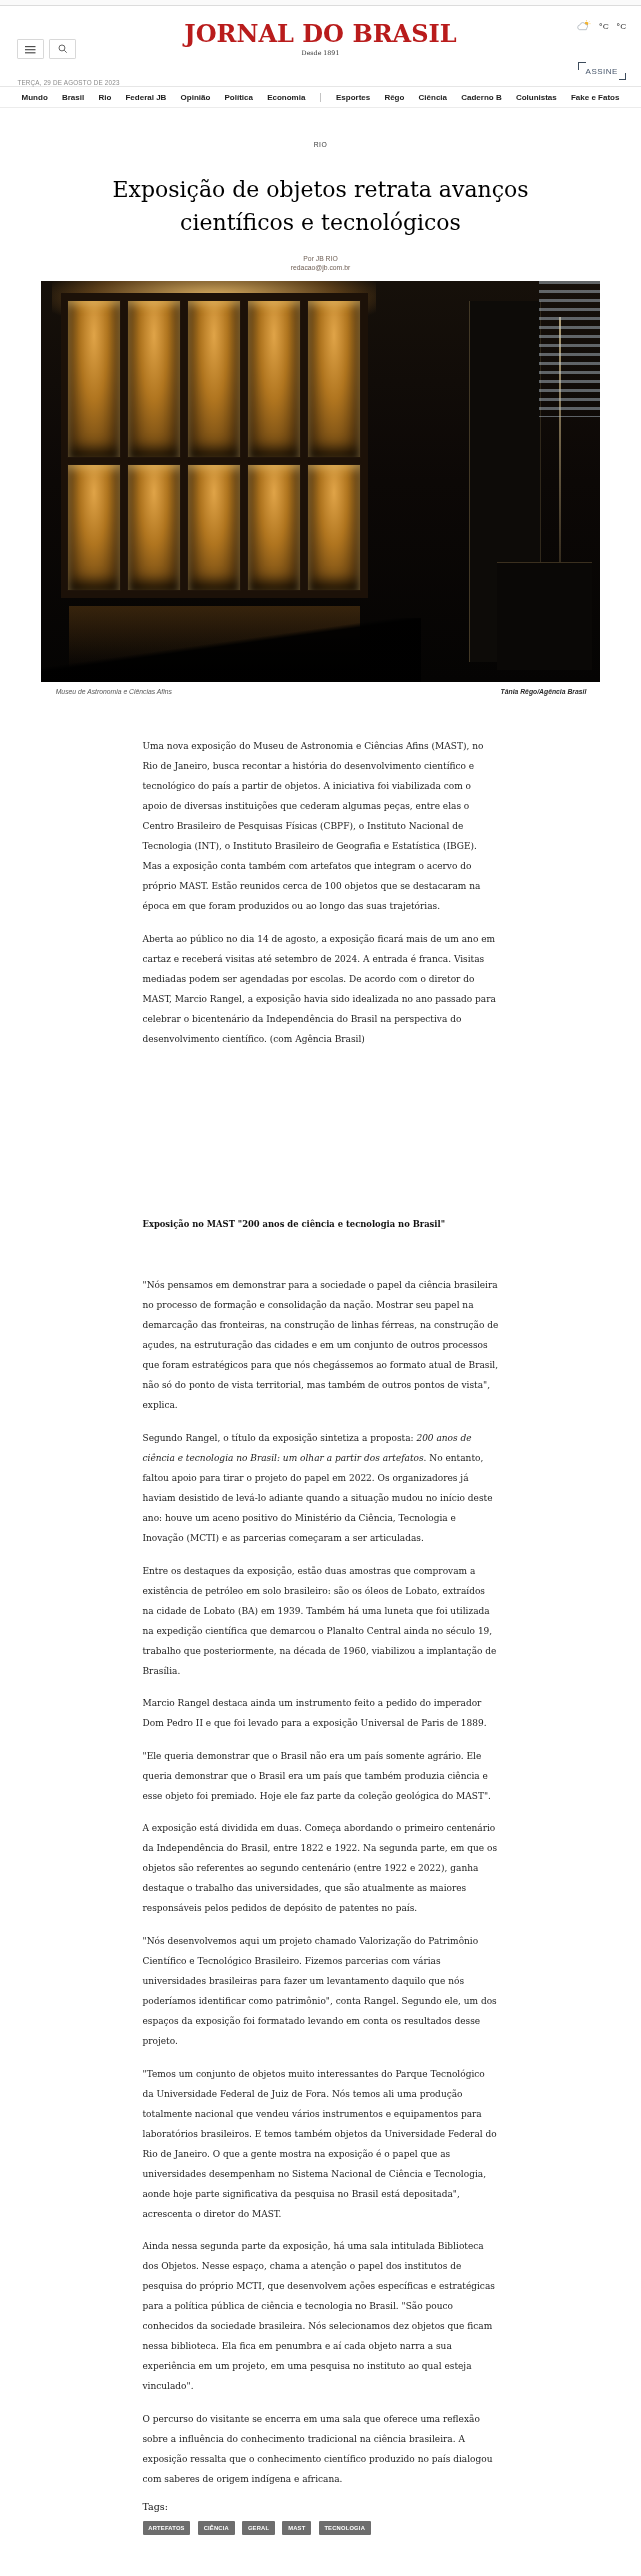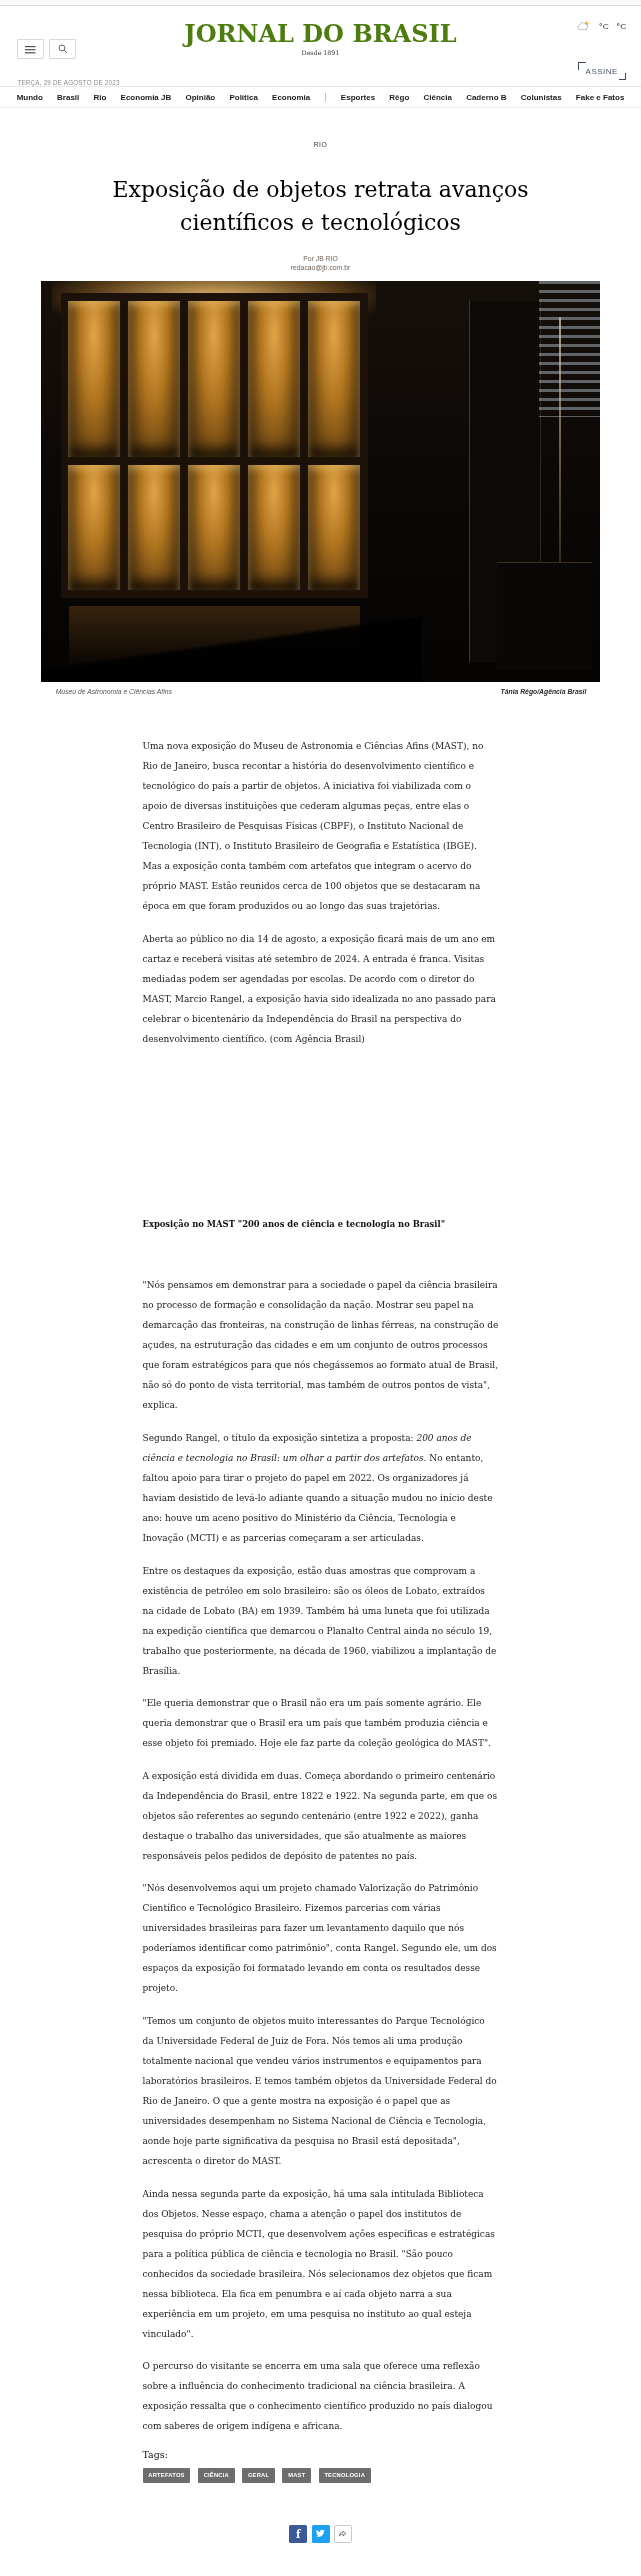--- a/index.html
+++ b/index.html
@@ -10,21 +10,21 @@
   .topbar { height:6.3px; background:#fafafa; border-bottom:0.5px solid #dcdcdc; }
 
   
   header { position:relative; }
   .hdr-inner { position:relative; height:80px; }
   .hdr-left { position:absolute; left:17px; top:33px; display:flex; gap:5.3px; }
   .icon-btn { width:27px; height:20px; background:#fff; border:0.5px solid #d8d8d8; border-radius:1.1px;
               display:flex; align-items:center; justify-content:center; cursor:pointer; }
   .hdr-center { text-align:center; padding-top:14.7px; }
   .logo { font-family:"DejaVu Serif","Liberation Serif",serif; font-weight:bold; font-size:24px;
-          letter-spacing:0px; color:#4d7c0f; line-height:1.1; }
+          letter-spacing:0px; color:#b91c1c; line-height:1.1; }
   .tagline { font-family:"DejaVu Serif","Liberation Serif",serif; font-size:6.3px; color:#333; margin-top:1.6px; }
   .hdr-right { position:absolute; right:14.7px; top:13.7px; text-align:right; }
   .weather { display:flex; align-items:center; gap:7.4px; justify-content:flex-end; }
   .weather .unit { font-family:"DejaVu Serif","Liberation Serif",serif; font-size:8px; color:#333; }
   .assine { position:relative; display:inline-block; margin-top:29px; padding:4.7px 8.4px 4.7px 7.4px;
             font-size:8px; letter-spacing:0.5px; color:#47566b; cursor:pointer; }
   .assine::before { content:""; position:absolute; left:0; top:0; width:6.8px; height:6.8px;
                     border-left:1.1px solid #3d4c5c; border-top:1.1px solid #3d4c5c; }
   .assine::after  { content:""; position:absolute; right:0; bottom:0; width:6.8px; height:6.8px;
                     border-right:1.1px solid #3d4c5c; border-bottom:1.1px solid #3d4c5c; }
@@ -146,21 +146,21 @@
         <span class="unit">°C</span>
       </div>
       <span class="assine">ASSINE</span>
     </div>
     <div class="date-row">TERÇA, 29 DE AGOSTO DE 2023</div>
   </div>
   <nav class="main-nav">
       <a class="nav-item">Mundo</a>
       <a class="nav-item">Brasil</a>
       <a class="nav-item">Rio</a>
-      <a class="nav-item">Economia JB</a>
+      <a class="nav-item">Federal JB</a>
       <a class="nav-item">Opinião</a>
       <a class="nav-item">Política</a>
       <a class="nav-item">Economia</a>
       <span class="nav-sep">|</span>
       <a class="nav-item">Esportes</a>
       <a class="nav-item">Rêgo</a>
       <a class="nav-item">Ciência</a>
       <a class="nav-item">Caderno B</a>
       <a class="nav-item">Colunistas</a>
       <a class="nav-item">Fake e Fatos</a>
@@ -206,20 +206,21 @@
       <p>Aberta ao público no dia 14 de agosto, a exposição ficará mais de um ano em cartaz e receberá visitas até setembro de 2024. A entrada é franca. Visitas mediadas podem ser agendadas por escolas. De acordo com o diretor do MAST, Marcio Rangel, a exposição havia sido idealizada no ano passado para celebrar o bicentenário da Independência do Brasil na perspectiva do desenvolvimento científico. (com Agência Brasil)</p>
     </div>
 
   <div class="embed-gap"></div>
   <div class="embed-caption">Exposição no MAST "200 anos de ciência e tecnologia no Brasil"</div>
 
   <div class="article-body rest">
       <p>"Nós pensamos em demonstrar para a sociedade o papel da ciência brasileira no processo de formação e consolidação da nação. Mostrar seu papel na demarcação das fronteiras, na construção de linhas férreas, na construção de açudes, na estruturação das cidades e em um conjunto de outros processos que foram estratégicos para que nós chegássemos ao formato atual de Brasil, não só do ponto de vista territorial, mas também de outros pontos de vista", explica.</p>
       <p>Segundo Rangel, o título da exposição sintetiza a proposta: <i>200 anos de ciência e tecnologia no Brasil: um olhar a partir dos artefatos</i>. No entanto, faltou apoio para tirar o projeto do papel em 2022. Os organizadores já haviam desistido de levá-lo adiante quando a situação mudou no início deste ano: houve um aceno positivo do Ministério da Ciência, Tecnologia e Inovação (MCTI) e as parcerias começaram a ser articuladas.</p>
       <p>Entre os destaques da exposição, estão duas amostras que comprovam a existência de petróleo em solo brasileiro: são os óleos de Lobato, extraídos na cidade de Lobato (BA) em 1939. Também há uma luneta que foi utilizada na expedição científica que demarcou o Planalto Central ainda no século 19, trabalho que posteriormente, na década de 1960, viabilizou a implantação de Brasília.</p>
+      <p>Marcio Rangel destaca ainda um instrumento feito a pedido do imperador Dom Pedro II e que foi levado para a exposição Universal de Paris de 1889.</p>
       <p>"Ele queria demonstrar que o Brasil não era um país somente agrário. Ele queria demonstrar que o Brasil era um país que também produzia ciência e esse objeto foi premiado. Hoje ele faz parte da coleção geológica do MAST".</p>
       <p>A exposição está dividida em duas. Começa abordando o primeiro centenário da Independência do Brasil, entre 1822 e 1922. Na segunda parte, em que os objetos são referentes ao segundo centenário (entre 1922 e 2022), ganha destaque o trabalho das universidades, que são atualmente as maiores responsáveis pelos pedidos de depósito de patentes no país.</p>
       <p>"Nós desenvolvemos aqui um projeto chamado Valorização do Patrimônio Científico e Tecnológico Brasileiro. Fizemos parcerias com várias universidades brasileiras para fazer um levantamento daquilo que nós poderíamos identificar como patrimônio", conta Rangel. Segundo ele, um dos espaços da exposição foi formatado levando em conta os resultados desse projeto.</p>
       <p>"Temos um conjunto de objetos muito interessantes do Parque Tecnológico da Universidade Federal de Juiz de Fora. Nós temos ali uma produção totalmente nacional que vendeu vários instrumentos e equipamentos para laboratórios brasileiros. E temos também objetos da Universidade Federal do Rio de Janeiro. O que a gente mostra na exposição é o papel que as universidades desempenham no Sistema Nacional de Ciência e Tecnologia, aonde hoje parte significativa da pesquisa no Brasil está depositada", acrescenta o diretor do MAST.</p>
       <p>Ainda nessa segunda parte da exposição, há uma sala intitulada Biblioteca dos Objetos. Nesse espaço, chama a atenção o papel dos institutos de pesquisa do próprio MCTI, que desenvolvem ações específicas e estratégicas para a política pública de ciência e tecnologia no Brasil. "São pouco conhecidos da sociedade brasileira. Nós selecionamos dez objetos que ficam nessa biblioteca. Ela fica em penumbra e aí cada objeto narra a sua experiência em um projeto, em uma pesquisa no instituto ao qual esteja vinculado".</p>
       <p>O percurso do visitante se encerra em uma sala que oferece uma reflexão sobre a influência do conhecimento tradicional na ciência brasileira. A exposição ressalta que o conhecimento científico produzido no país dialogou com saberes de origem indígena e africana.</p>
     </div>
 
   <div class="tags">
     <div class="tags-label">Tags:</div>

